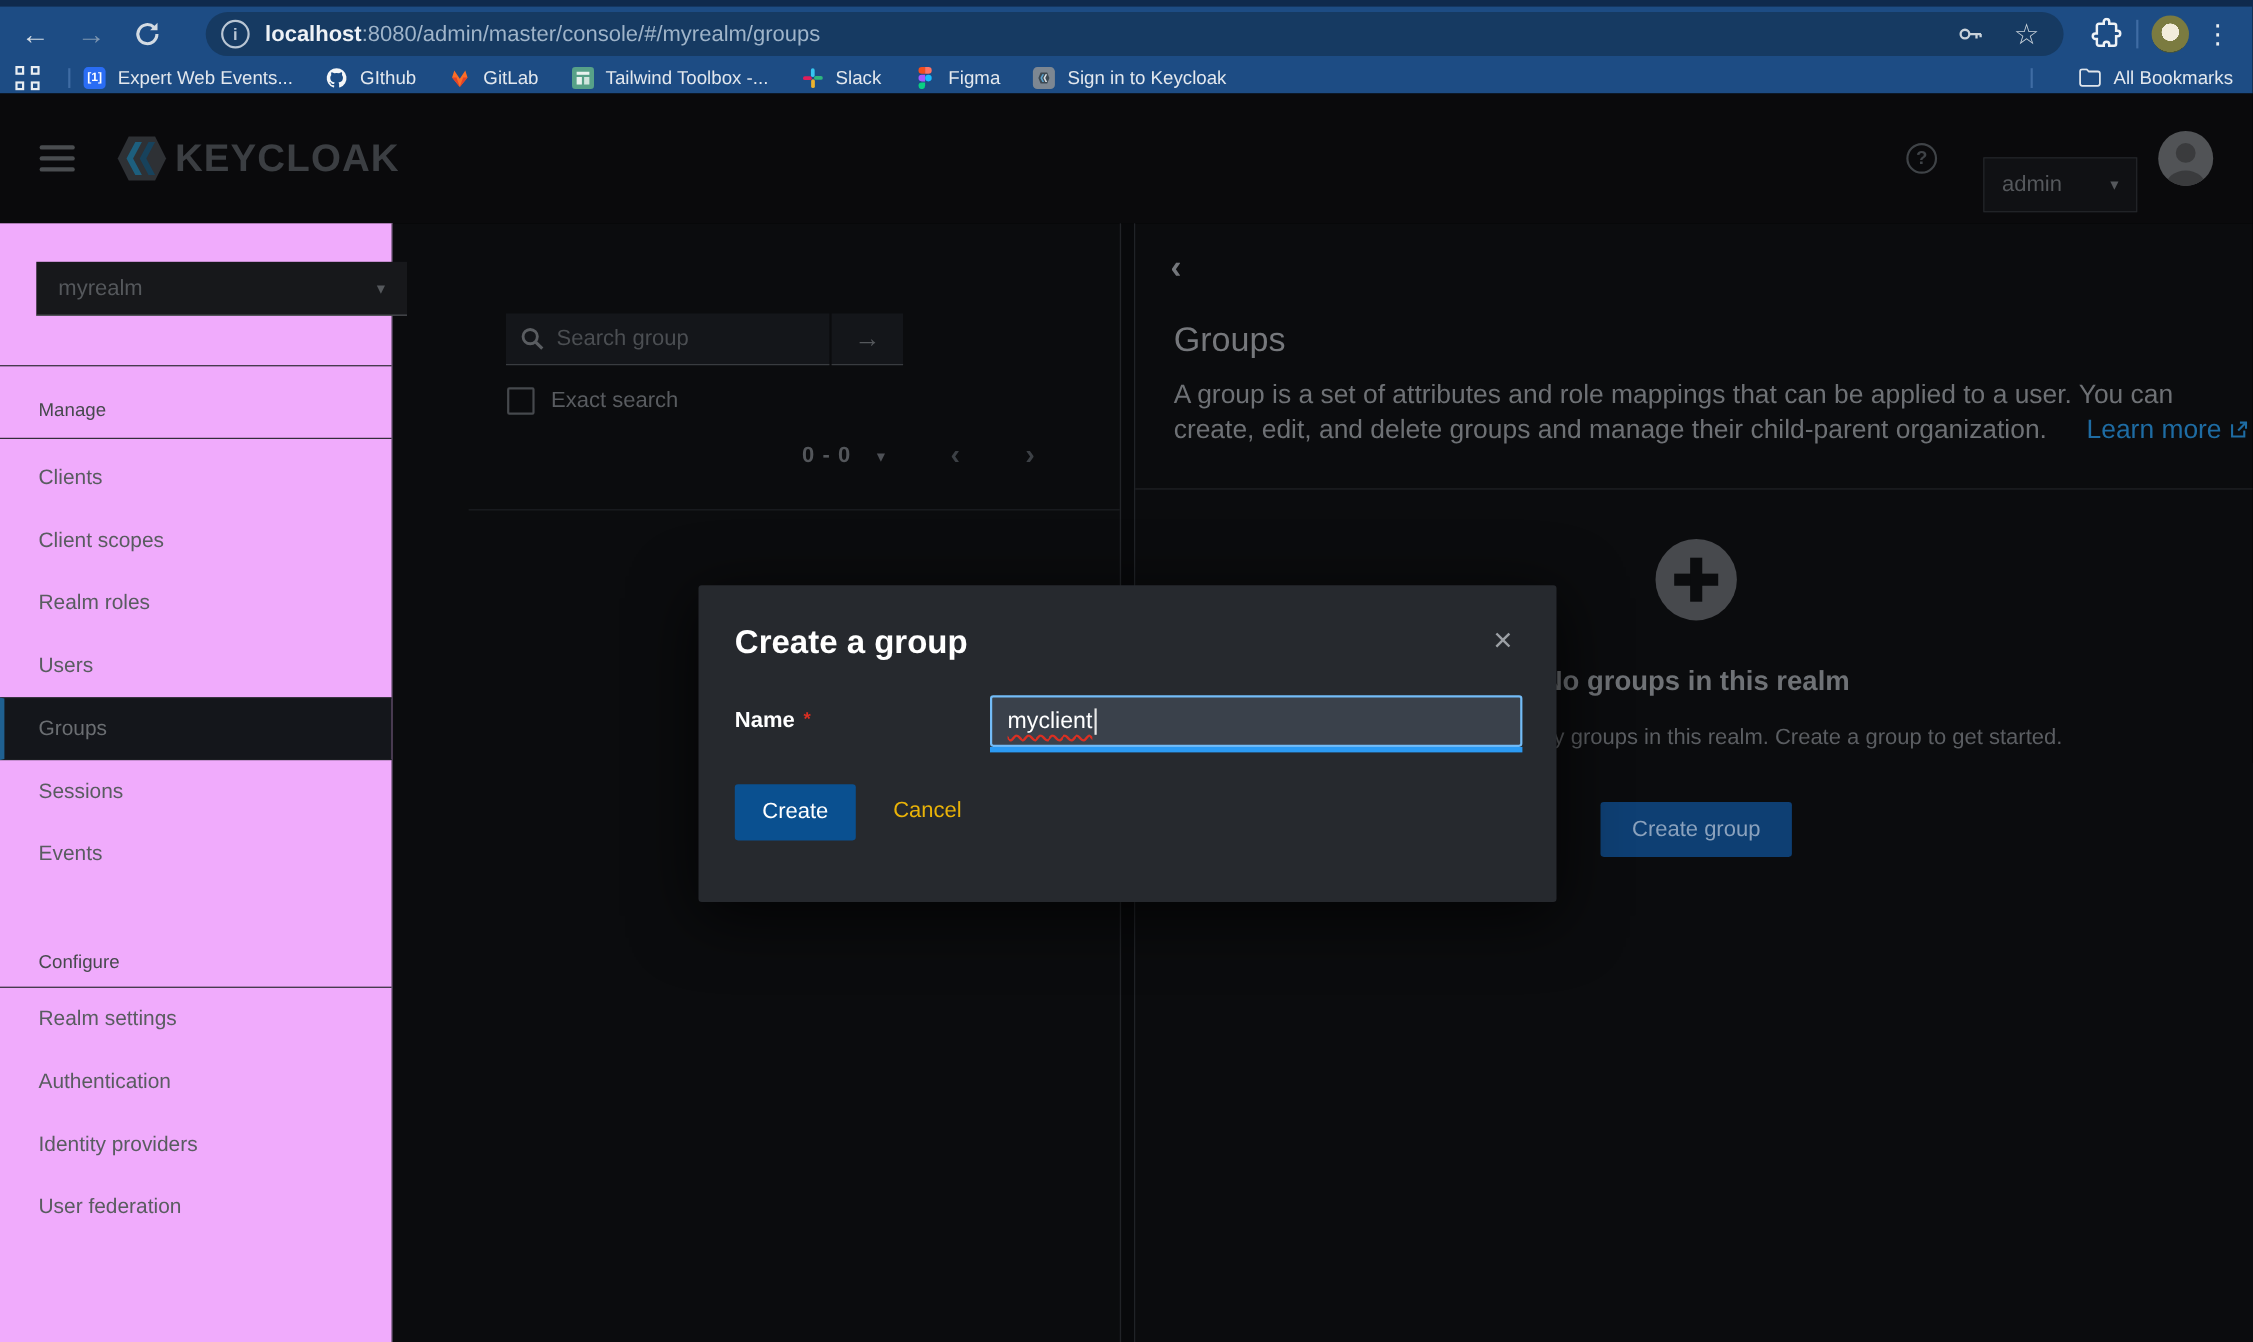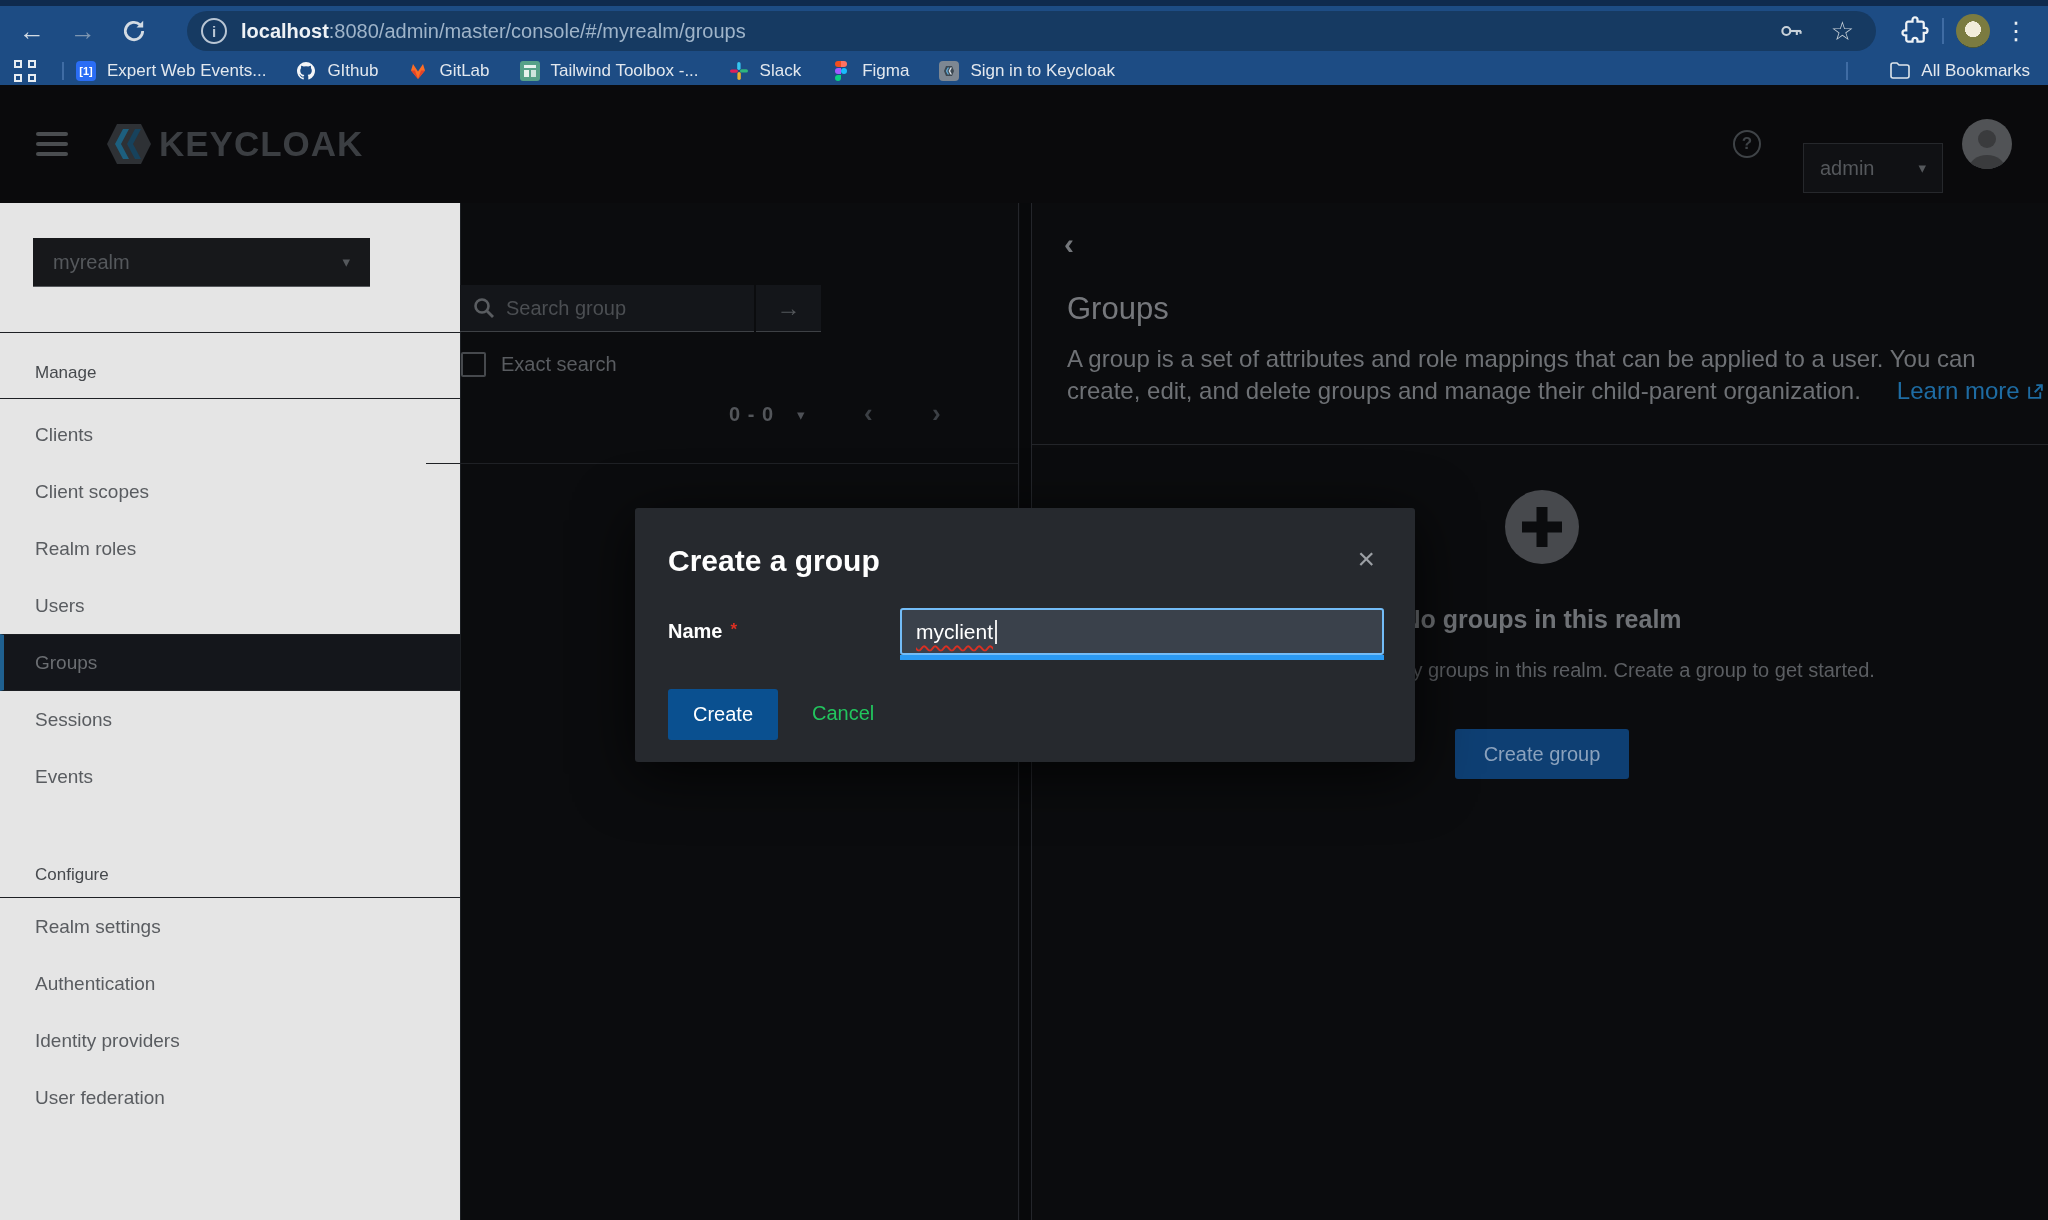--- a/index.html
+++ b/index.html
@@ -47,21 +47,21 @@
   .brand-text { color:#3b3e42; font-size:35px; font-weight:700; letter-spacing:1px; margin-left:6px; }
   .mast-right { margin-left:auto; display:flex; align-items:center; padding-right:36px; }
   .help-ico { width:28px; height:28px; border-radius:50%; border:2px solid #3f4347; color:#3f4347; font-size:17px; font-weight:700; display:flex; align-items:center; justify-content:center; }
   .admin-dd { width:140px; height:50px; margin-left:42px; background:#101114; border:1px solid #26282c; display:flex; align-items:center; padding:0 16px;margin-top:48px; }
   .admin-dd .nm { color:#55585c; font-size:20px; }
   .admin-dd .car { margin-left:auto; color:#55585c; font-size:15px; }
   .kc-avatar { width:50px; height:50px; border-radius:50%; background:#515356; margin-left:19px; display:flex; align-items:flex-end; justify-content:center; overflow:hidden; }
 
   
   .page { position:absolute; left:0; top:203px; width:2048px; height:1017px; background:#0b0c0e; }
-  .sidebar { position:absolute; left:0; top:0; width:461px; height:100%; background:#e5e5e5; border-right:1px solid #1d2024; }
+  .sidebar { position:absolute; left:0; top:0; width:357px; height:100%; background:#f0abfc; border-right:1px solid #1d2024; }
   .realm-box { position:absolute; left:33px; top:35px; width:337px; height:49px; background:#17181b; border-bottom:1px solid #55585c; display:flex; align-items:center; padding:0 20px; }
   .realm-box .rn { color:#55585c; font-size:20px; }
   .realm-box .car { margin-left:auto; color:#55585c; font-size:15px; }
   .sb-div { position:absolute; left:0; width:100%; height:1px; background:#1e2024; }
   .sb-sec { position:absolute; left:35px; color:#46494d; font-size:17px; }
   .nav-list { position:absolute; left:0; width:100%; }
   .nav-item { height:57px; display:flex; align-items:center; padding-left:35px; color:#595c60; font-size:19px; cursor:pointer; }
   .nav-item.sel { background:#14161b; border-left:4px solid #1f6090; padding-left:31px; color:#6b6e72; border-top:1px solid #1c1e22; border-bottom:1px solid #1c1e22; }
 
   .left-panel { position:absolute; left:404px; top:0; width:615px; height:100%; border-right:1px solid #24262b; }
@@ -89,31 +89,31 @@
   .empty { position:absolute; left:510px; top:287px; width:800px; margin-left:-400px; text-align:center; }
   .plus-circ { width:74px; height:74px; border-radius:50%; background:#47494d; margin:0 auto; position:relative; }
   .plus-circ::before, .plus-circ::after { content:""; position:absolute; background:#0b0c0e; left:50%; top:50%; }
   .plus-circ::before { width:40px; height:11px; transform:translate(-50%,-50%); }
   .plus-circ::after { width:11px; height:40px; transform:translate(-50%,-50%); }
   .empty-title { margin-top:41px; color:#6f7276; font-size:25px; font-weight:700; }
   .empty-body { margin-top:25px; color:#5b5e62; font-size:20px; }
   .empty-cta { display:inline-block; margin-top:47px; width:174px; height:50px; line-height:50px; background:#0e3f73; color:#8ba2bd; font-size:20px; border-radius:3px; cursor:pointer; }
 
   
-  .modal { position:absolute; left:635px; top:508px; width:780px; height:254px; background:#26292e; border-radius:3px; box-shadow:0 12px 60px rgba(0,0,0,.75); }
+  .modal { position:absolute; left:635px; top:532px; width:780px; height:288px; background:#26292e; border-radius:3px; box-shadow:0 12px 60px rgba(0,0,0,.75); }
   .modal-title { position:absolute; left:33px; top:36px; color:#ffffff; font-size:30px; font-weight:600; }
   .modal-close { position:absolute; right:40px; top:36px; color:#9ca0a5; font-size:30px; cursor:pointer; line-height:1; }
   .modal-name { position:absolute; left:33px; top:112px; color:#ffffff; font-size:20px; font-weight:700; }
   .req { color:#dc2f22; font-size:17px; margin-left:8px; vertical-align:top; }
   .inp-wrap { position:absolute; left:265px; top:100px; width:484px; height:47px; background:#3a414b; border:2px solid #73bcf7; border-radius:3px; display:flex; align-items:center; padding:0 14px; }
   .inp-wrap::after { content:""; position:absolute; left:-2px; right:-2px; bottom:-7px; height:5px; background:#2b9af3; }
   .inp-val { color:#ffffff; font-size:21px; text-decoration:underline wavy #dc2f22 2px; text-underline-offset:6px; }
   .caret-bar { display:inline-block; width:2px; height:24px; background:#e6e6e6; margin-left:2px; vertical-align:middle; }
   .btn-create { position:absolute; left:33px; top:181px; width:110px; height:51px; background:#0a5090; color:#ffffff; font-size:20px; border:none; border-radius:3px; cursor:pointer; font-family:"Liberation Sans",sans-serif; }
-  .btn-cancel { position:absolute; left:177px; top:194px; color:#22c55e; font-size:20px; cursor:pointer; }
+  .btn-cancel { position:absolute; left:177px; top:194px; color:#eab308; font-size:20px; cursor:pointer; }
 
   svg { display:block; }
 </style>
 </head>
 <body>
 
 <div id="screen">
 
   <div class="chrome">
     <div class="chrome-topstrip"></div>

